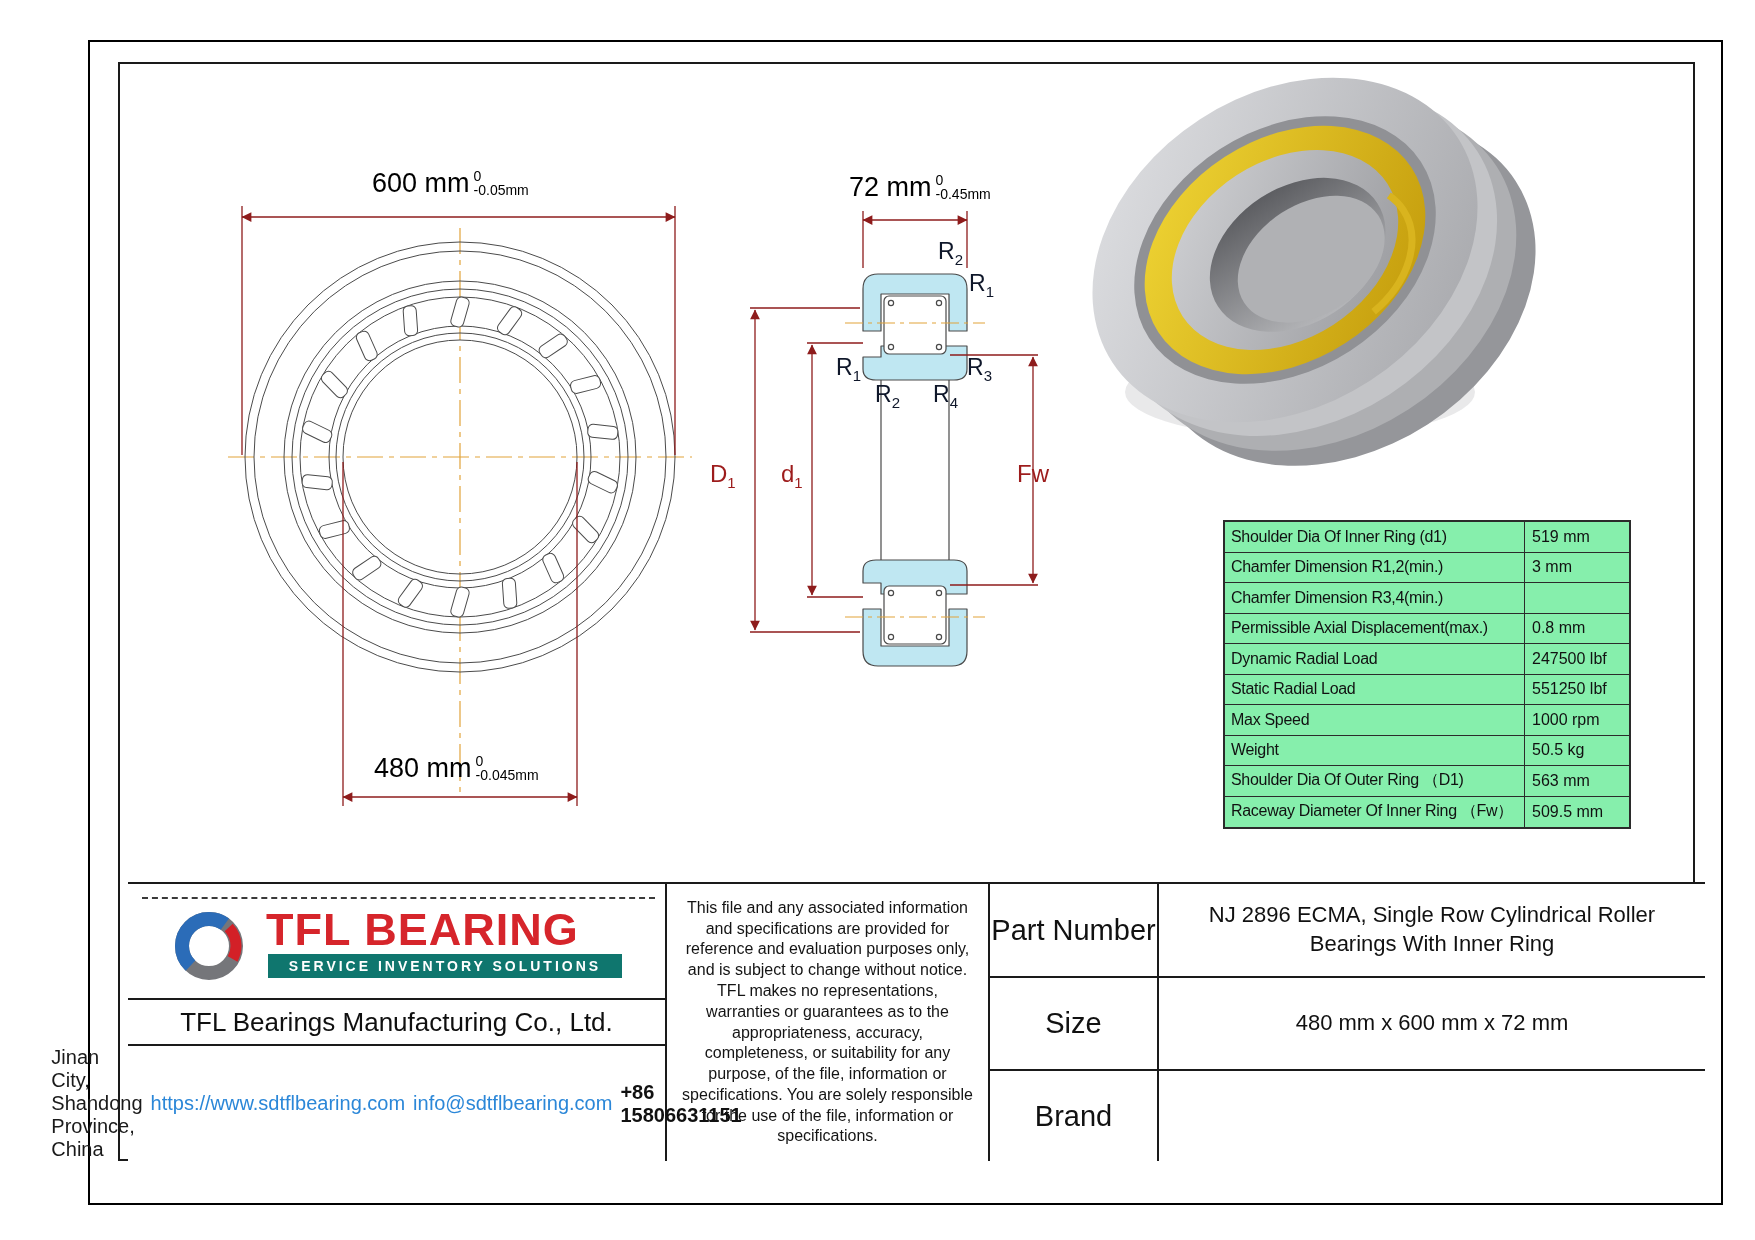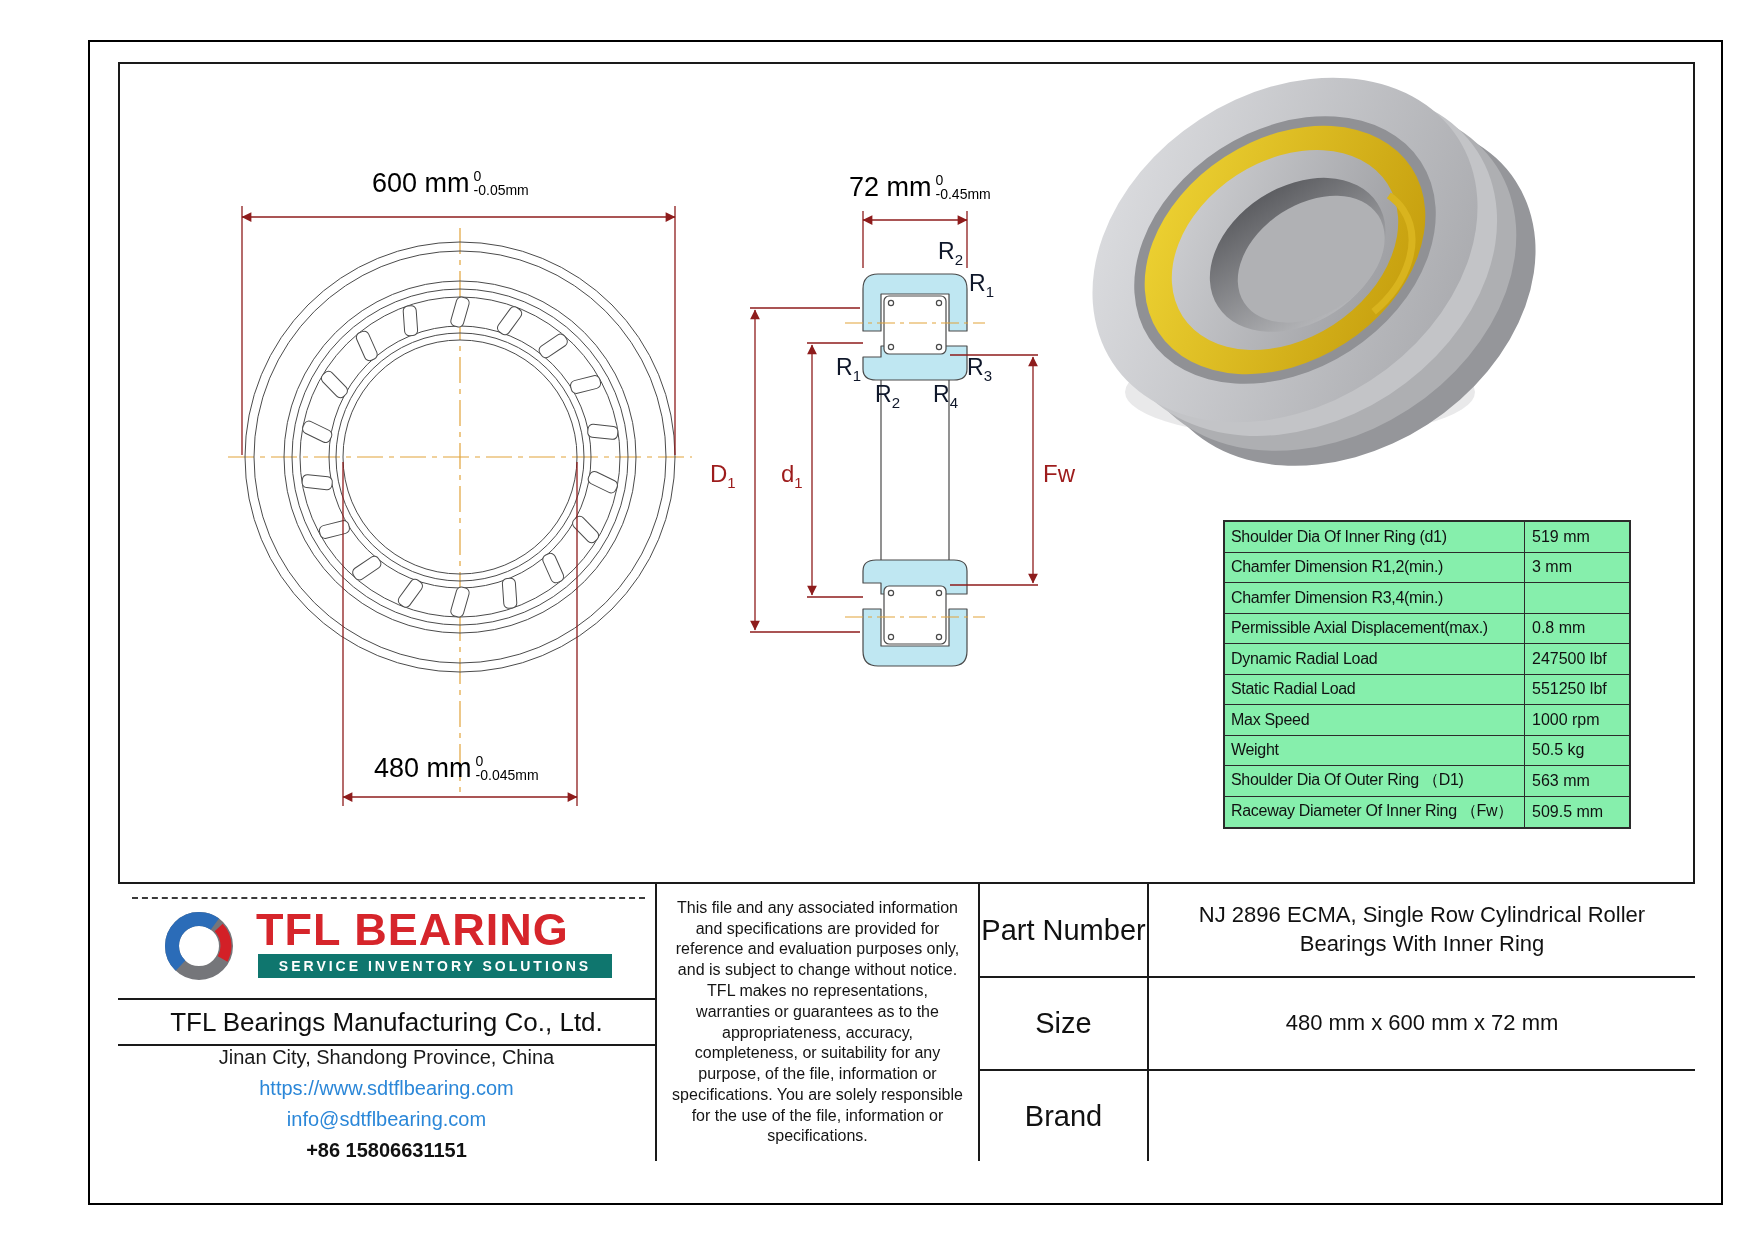--- a/index.html
+++ b/index.html
@@ -22,32 +22,32 @@
 
   
   .spec-table{position:absolute;left:1223px;top:520px;width:408px;border:2px solid #2b2b2b;background:#86efac}
   .spec-row{display:flex;height:30.5px;border-bottom:1.5px solid #2b2b2b}
   .spec-row:last-child{border-bottom:none}
   .spec-label{width:300px;border-right:1.5px solid #2b2b2b;display:flex;align-items:center;
               padding-left:6px;font-size:16px;letter-spacing:-0.3px;white-space:nowrap;font-weight:500}
   .spec-value{flex:1;display:flex;align-items:center;padding-left:7px;font-size:16px;font-weight:500}
 
   
-  .titleblock{position:absolute;left:118px;top:882px;width:1577px;height:279px;border-top:2px solid #1a1a1a;
+  .titleblock{position:absolute;left:128px;top:882px;width:1577px;height:279px;border-top:2px solid #1a1a1a;
               display:flex;background:#fff}
   .tb-left{width:537px;position:relative}
   .tb-dashline{position:absolute;left:14px;right:10px;top:13px;border-top:2px dashed #3a3a3a}
   .tb-logo-row{height:114px;position:relative}
   .logo-word{position:absolute;left:138px;top:20px;font-size:45px;font-weight:bold;color:#d6252b;letter-spacing:1px}
   .logo-bar{position:absolute;left:140px;top:70px;width:354px;height:24px;background:#0f766e;color:#fff;
             display:flex;align-items:center;justify-content:center;font-size:14px;font-weight:bold;letter-spacing:3px}
   .logo-icon{position:absolute;left:42px;top:22px}
   .tb-company{height:46px;border-top:2px solid #1a1a1a;display:flex;align-items:center;justify-content:center;
               font-size:26px;color:#0f0f0f;font-weight:500}
-  .tb-contacts{height:117px;border-top:2px solid #1a1a1a;display:flex;flex-direction:column;align-items:center;
+  .tb-contacts{height:117px;border-top:2px solid #1a1a1a;display:flex;flex-direction:row;align-items:center;
                justify-content:center;font-size:20px;gap:8px;color:#1a1a1a}
   .link{color:#2b87d8;text-decoration:none;cursor:pointer}
   .phone{font-weight:bold;color:#111}
   .tb-disc{width:323px;border-left:2px solid #1a1a1a;display:flex;align-items:center;padding:8px 12px}
   .tb-disc p{font-size:16px;line-height:1.3;text-align:center;color:#141414;font-weight:500}
   .tb-fields{flex:1;border-left:2px solid #1a1a1a;display:grid;grid-template-columns:169px 1fr;
              grid-template-rows:94px 93px auto}
   .tb-flabel{border-right:2px solid #1a1a1a;border-bottom:2px solid #1a1a1a;display:flex;align-items:center;
              justify-content:center;font-size:29px;font-weight:500}
   .tb-fvalue{border-bottom:2px solid #1a1a1a;display:flex;align-items:center;justify-content:center;
@@ -190,21 +190,21 @@
 
   <div class="rlabel" style="left:938px;top:238px"><span>R</span><sub>2</sub></div>
   <div class="rlabel" style="left:969px;top:270px"><span>R</span><sub>1</sub></div>
   <div class="rlabel" style="left:836px;top:354px"><span>R</span><sub>1</sub></div>
   <div class="rlabel" style="left:875px;top:381px"><span>R</span><sub>2</sub></div>
   <div class="rlabel" style="left:933px;top:381px"><span>R</span><sub>4</sub></div>
   <div class="rlabel" style="left:967px;top:354px"><span>R</span><sub>3</sub></div>
 
   <div class="dlabel" style="left:710px;top:460px"><span>D</span><sub>1</sub></div>
   <div class="dlabel" style="left:781px;top:460px"><span>d</span><sub>1</sub></div>
-  <div class="dlabel" style="left:1043px;top:460px">Fw</div>
+  <div class="dlabel" style="left:1017px;top:460px">Fw</div>
 
   <div class="spec-table">
     <div class="spec-row">
         <div class="spec-label">Shoulder Dia Of Inner Ring (d1)</div>
         <div class="spec-value">519 mm</div>
       </div>
     <div class="spec-row">
         <div class="spec-label">Chamfer Dimension R1,2(min.)</div>
         <div class="spec-value">3 mm</div>
       </div>

